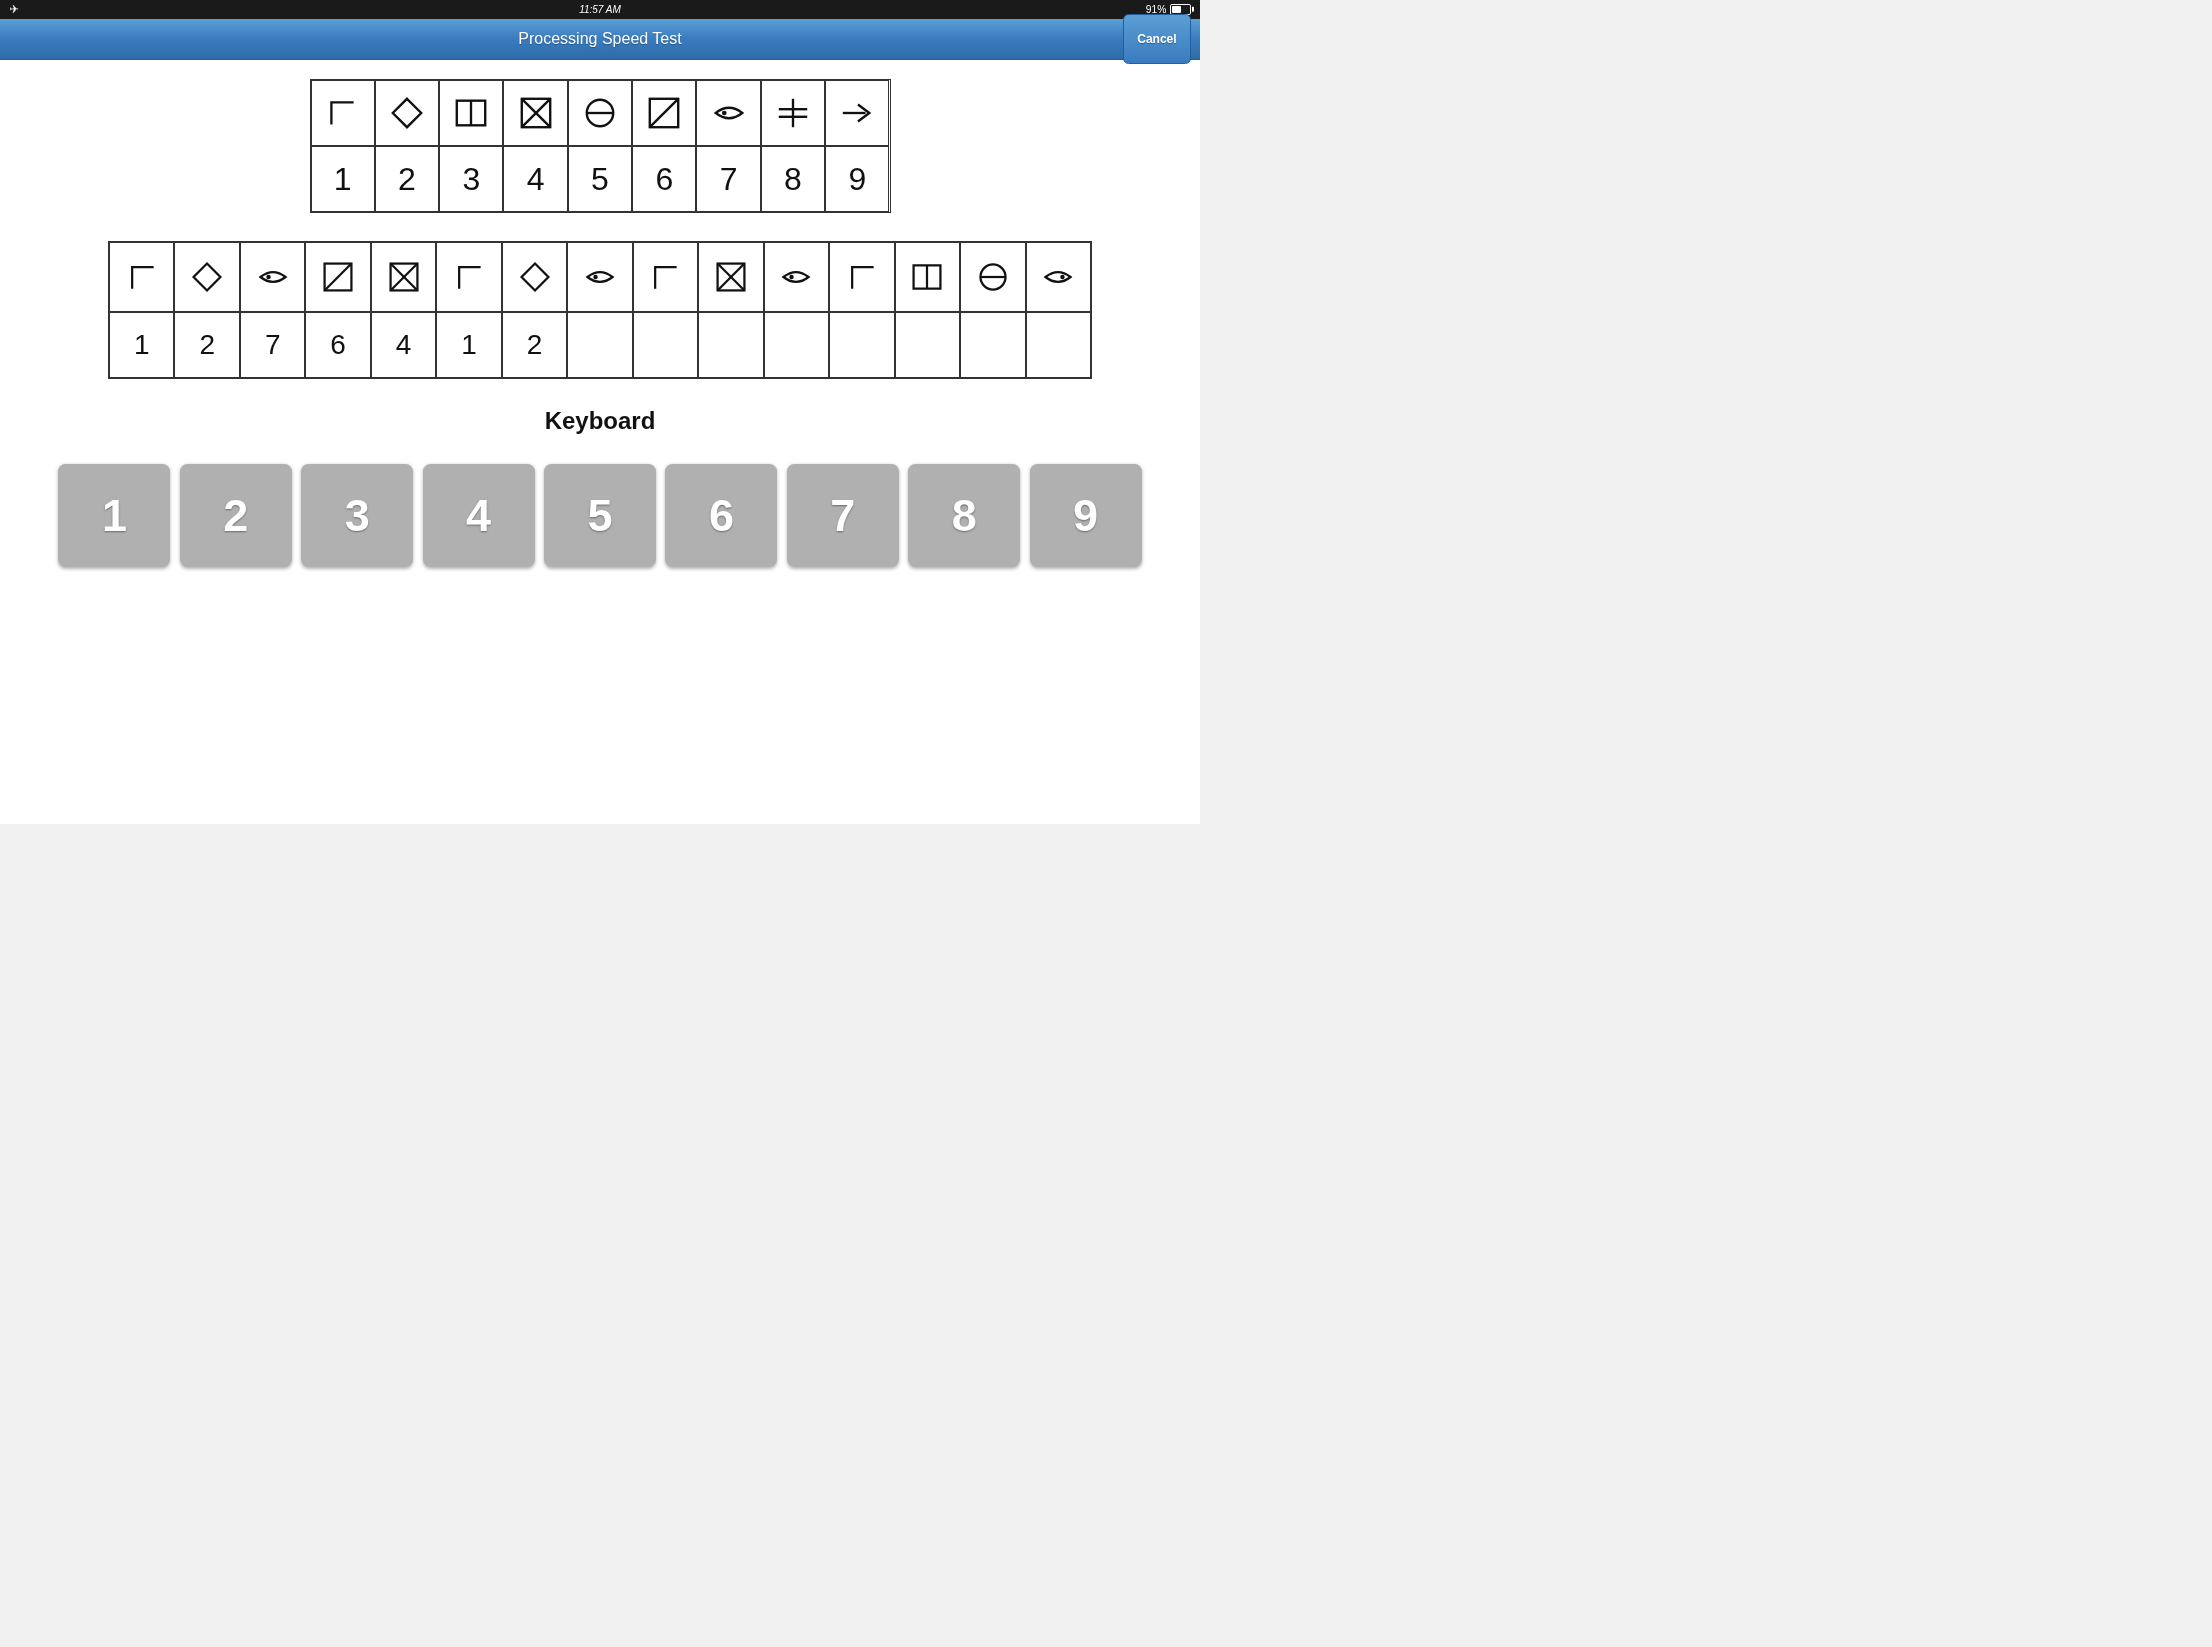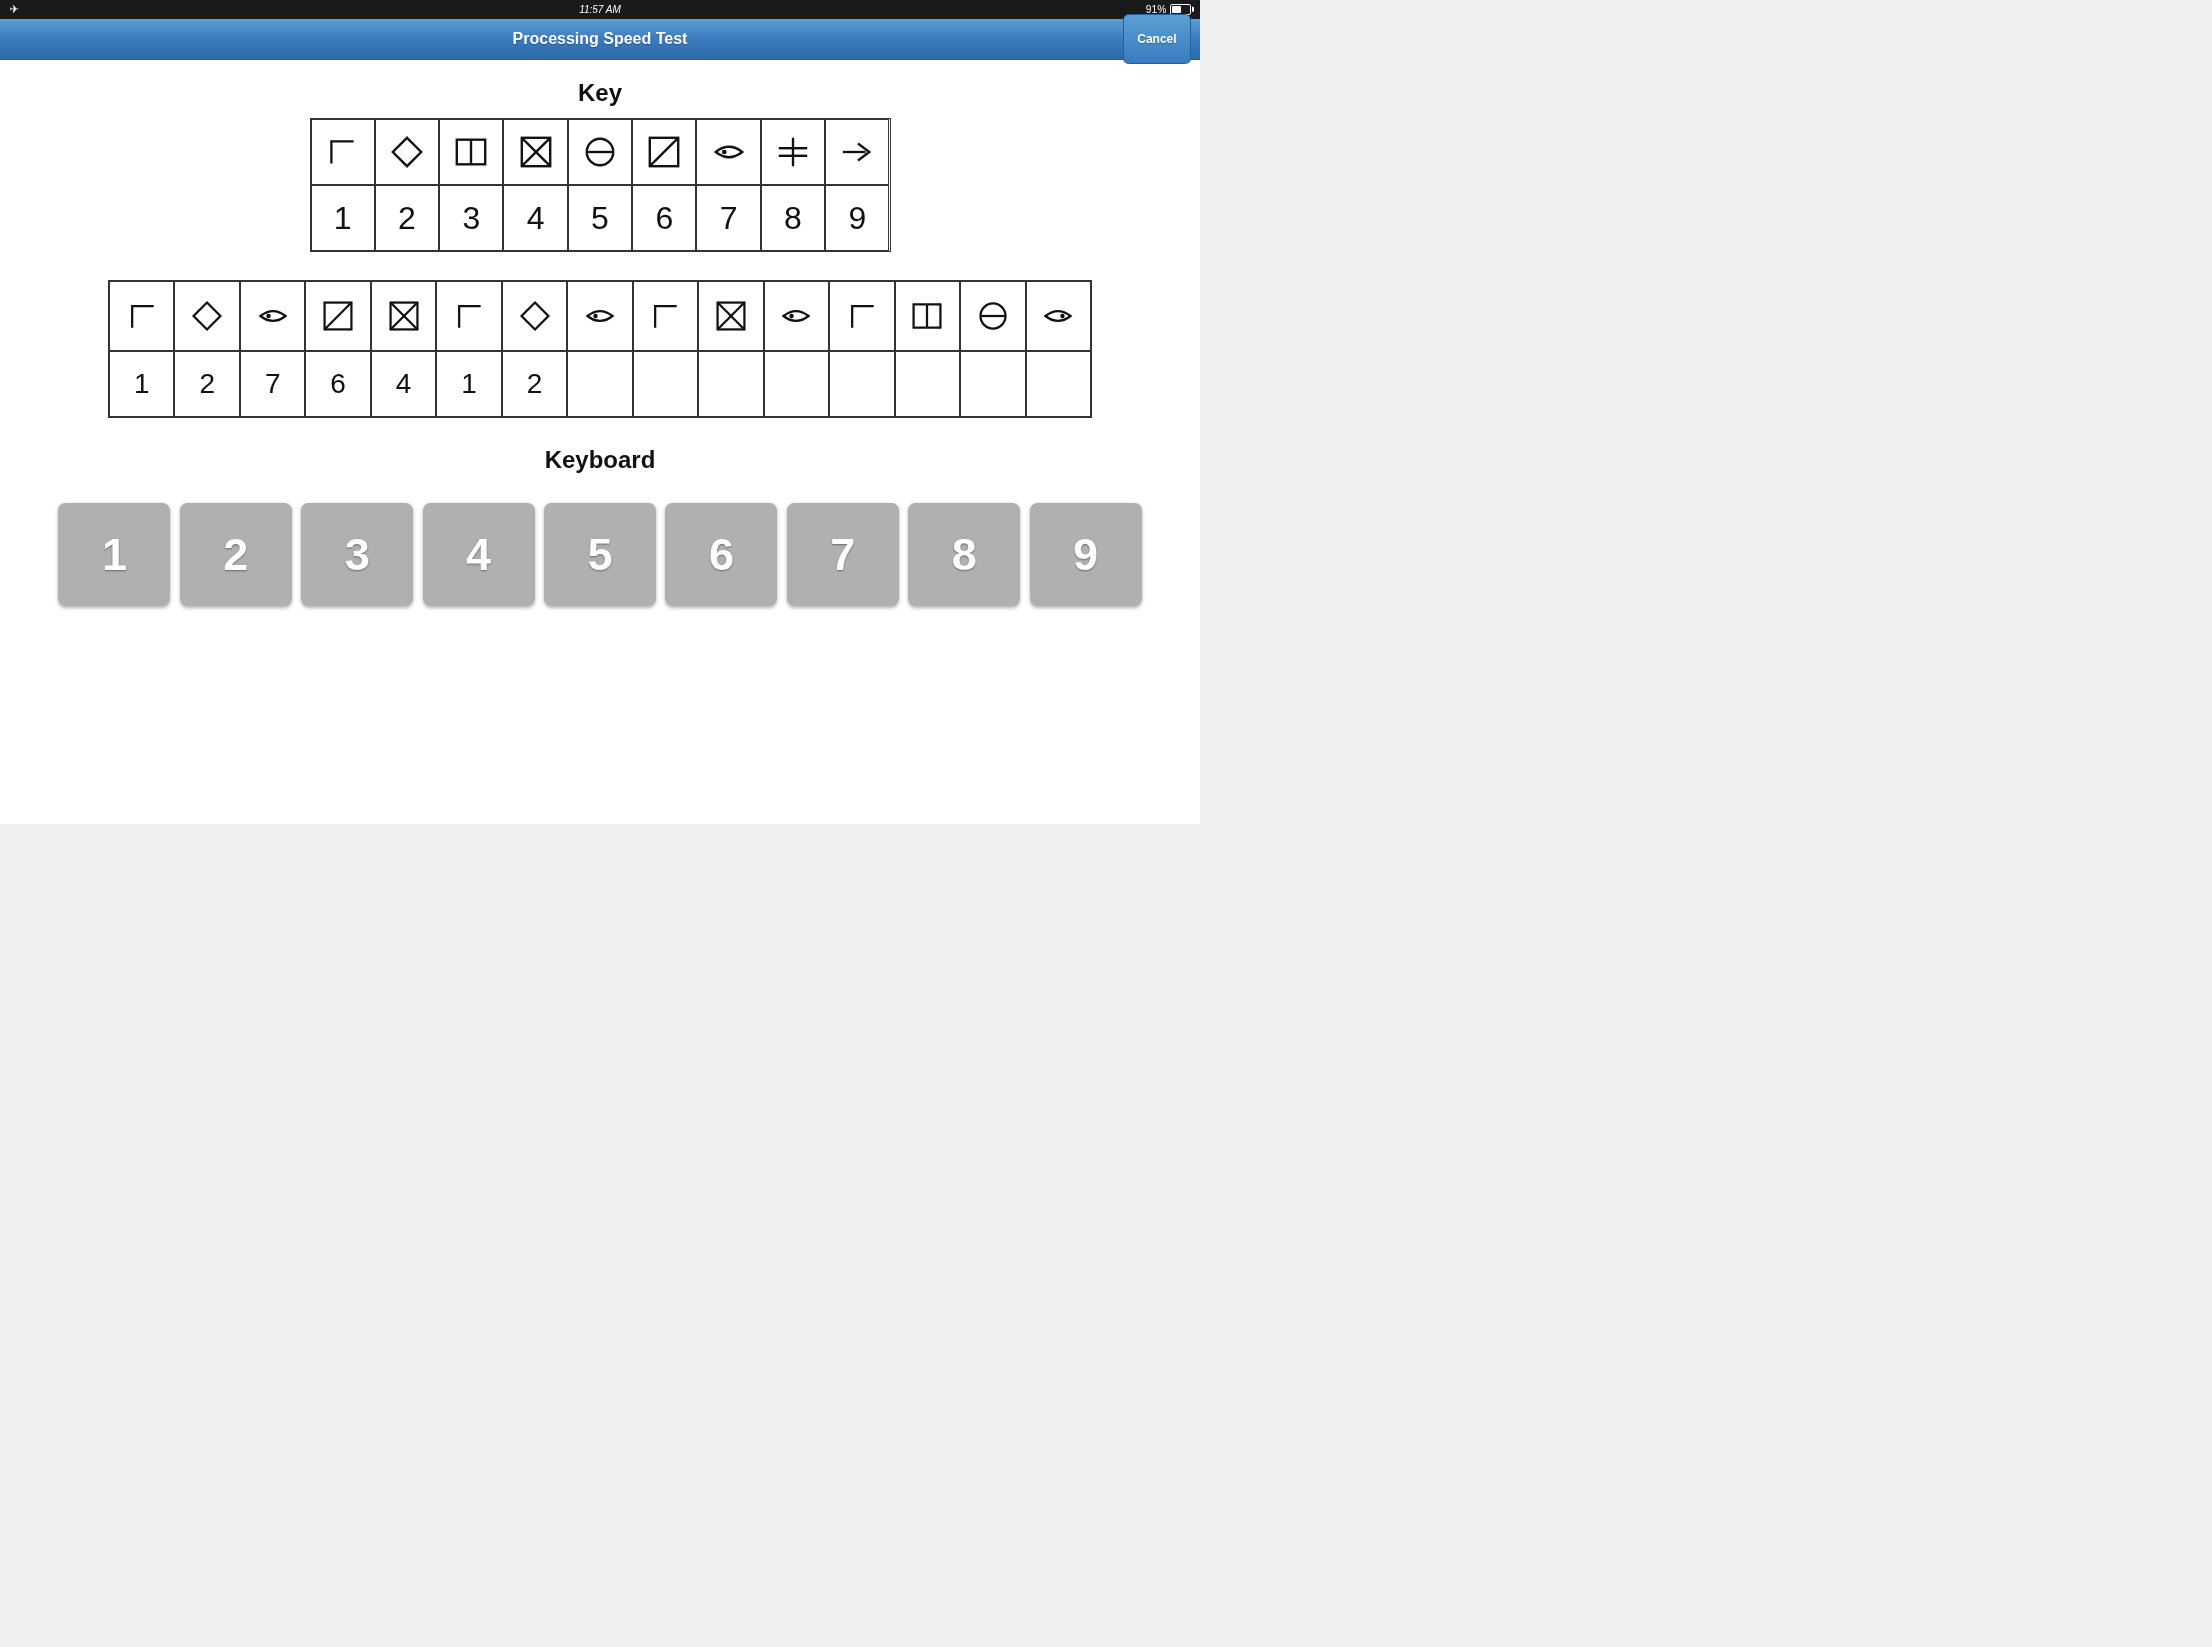--- a/index.html
+++ b/index.html
@@ -78,21 +78,21 @@
       background: linear-gradient(to bottom, #5a9fd4 0%, #3a7bbf 50%, #2e6ca8 100%);
       display: flex;
       align-items: center;
       justify-content: center;
       position: relative;
       border-bottom: 0.9px solid #2060a0;
     }
     .nav-title {
       color: white;
       font-size: 16px;
-      font-weight: bold;
+      font-weight: normal;
       text-shadow: 0 0.9px 0.9px rgba(0,0,0,0.3);
     }
     .cancel-button {
       position: absolute;
       right: 9.4px;
       background: linear-gradient(to bottom, #5a9fd4, #3a7bbf);
       border: 0.9px solid #2060a0;
       border-radius: 5.6px;
       color: white;
       font-size: 12px;
@@ -211,21 +211,20 @@
   </div>
 </div>
 
 <div class="nav-bar">
   <span class="nav-title">Processing Speed Test</span>
   <button class="cancel-button">Cancel</button>
 </div>
 
 <div class="main-content">
 
-  <div class="section-title">Key</div>
 
   <div class="key-grid">
     <div class="key-row">
 
       <div class="key-cell">
         <svg width="37" height="37" viewBox="0 0 40 40">
           <polyline points="8,32 8,8 32,8" fill="none" stroke="#111" stroke-width="2.5"></polyline>
         </svg>
       </div>
 

